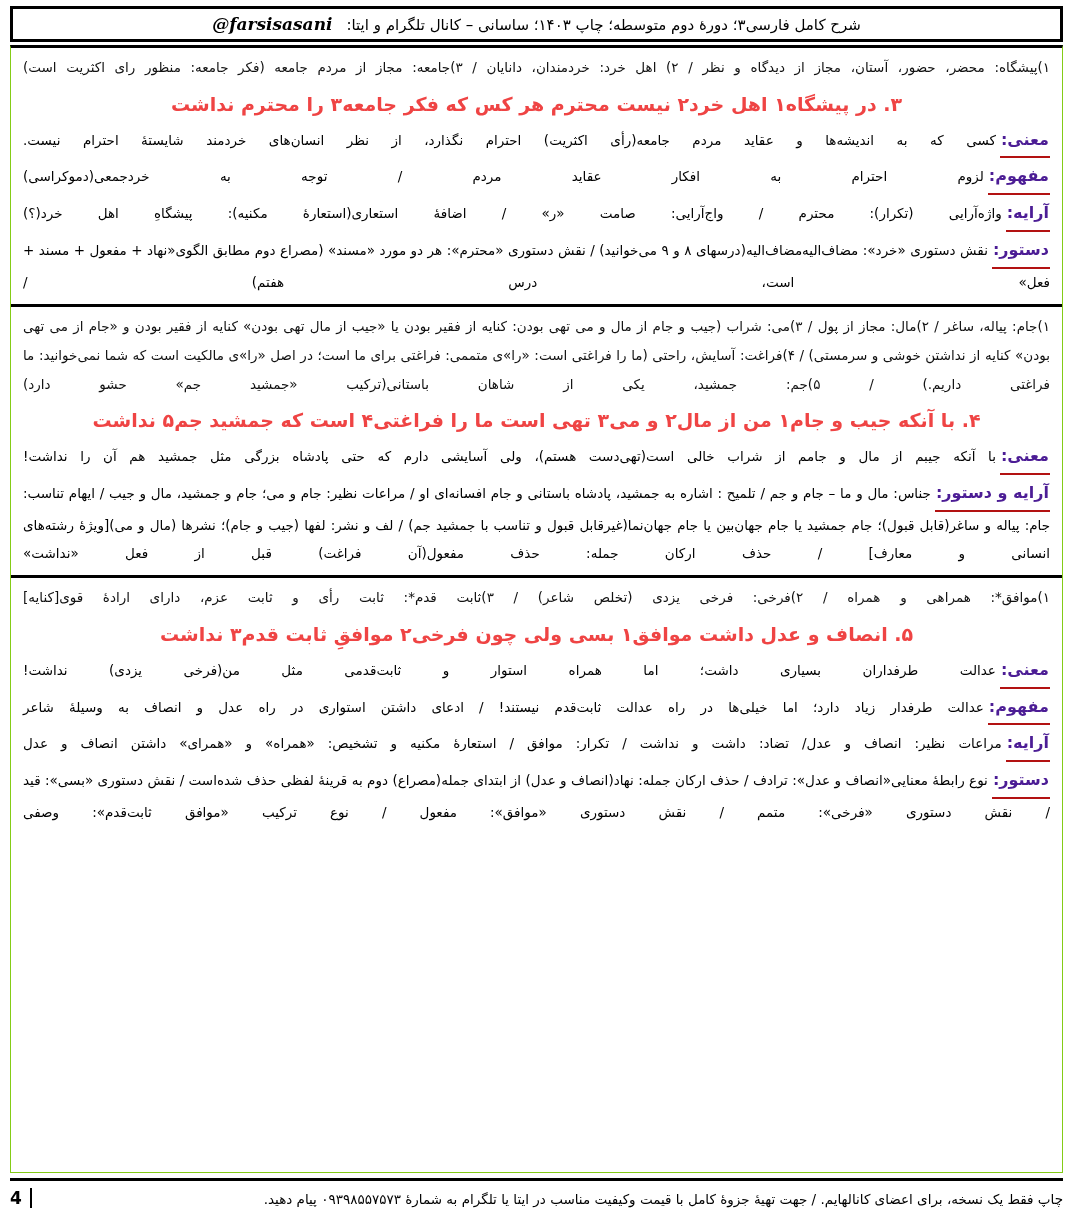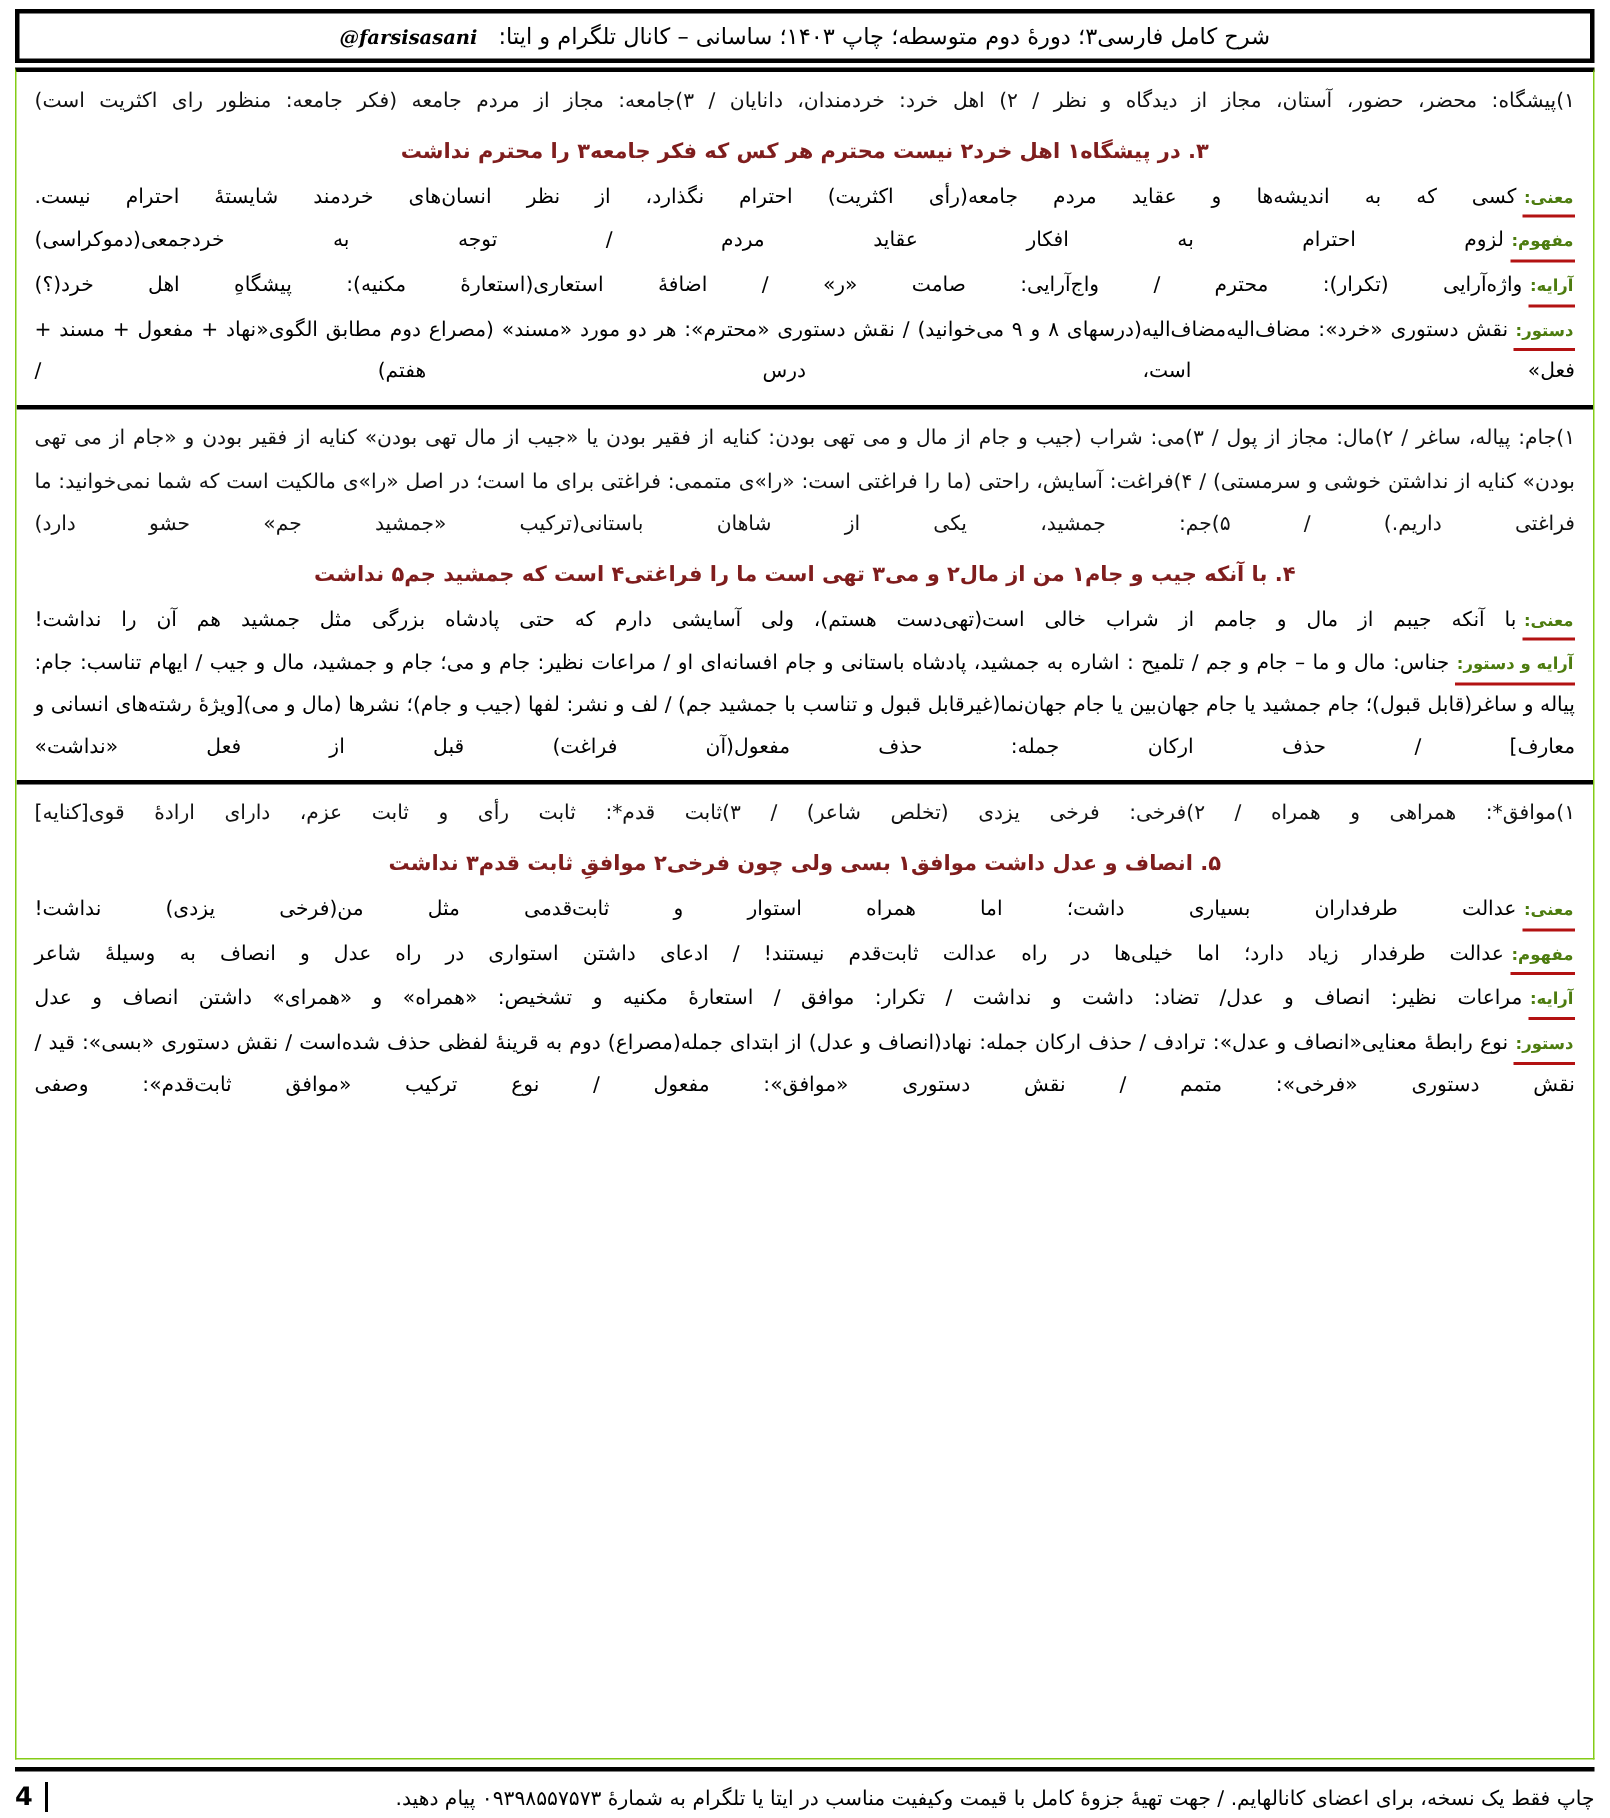--- a/index.html
+++ b/index.html
@@ -41,21 +41,21 @@
     align-items: baseline;
     gap: 14px;
     white-space: nowrap;
   }
   .header-title {
     font-size: 15px;
     font-weight: normal;
     letter-spacing: -0.2px;
   }
   .header-handle {
-    font-size: 13px;
+    font-size: 17px;
     font-weight: bold;
     font-style: italic;
     font-family: "DejaVu Serif", "Liberation Serif", serif;
     direction: ltr;
     unicode-bidi: embed;
   }
 
   
   .frame {
     border: 1px solid #84cc16;
@@ -80,43 +80,43 @@
   .gloss {
     font-size: 13.5px;
     line-height: 2.12;
     text-align: justify;
     text-align-last: justify;
     color: #111;
   }
 
   .verse {
     text-align: center;
-    color: #7f1d1d;
-    font-weight: bold;
-    font-size: 14px;
+    color: #ef4444;
+    font-weight: bold;
+    font-size: 19px;
     margin: 11px 0 9px 0;
     letter-spacing: -0.2px;
     white-space: nowrap;
   }
 
   .note {
     font-size: 13.5px;
     line-height: 2.05;
     text-align: justify;
     text-align-last: justify;
     margin: 2px 0;
   }
   .tag {
     display: inline-block;
     font-weight: bold;
-    color: #4d7c0f;
+    color: #4c1d95;
     border-bottom: 2px solid #b31212;
     padding: 0 1px 0 1px;
     margin-left: 4px;
-    font-size: 11px;
+    font-size: 16px;
     letter-spacing: -0.4px;
   }
 
   
   .footer {
     margin-top: 5px;
     border-top: 3px solid #000;
     padding-top: 7px;
     font-size: 13.5px;
     display: flex;

